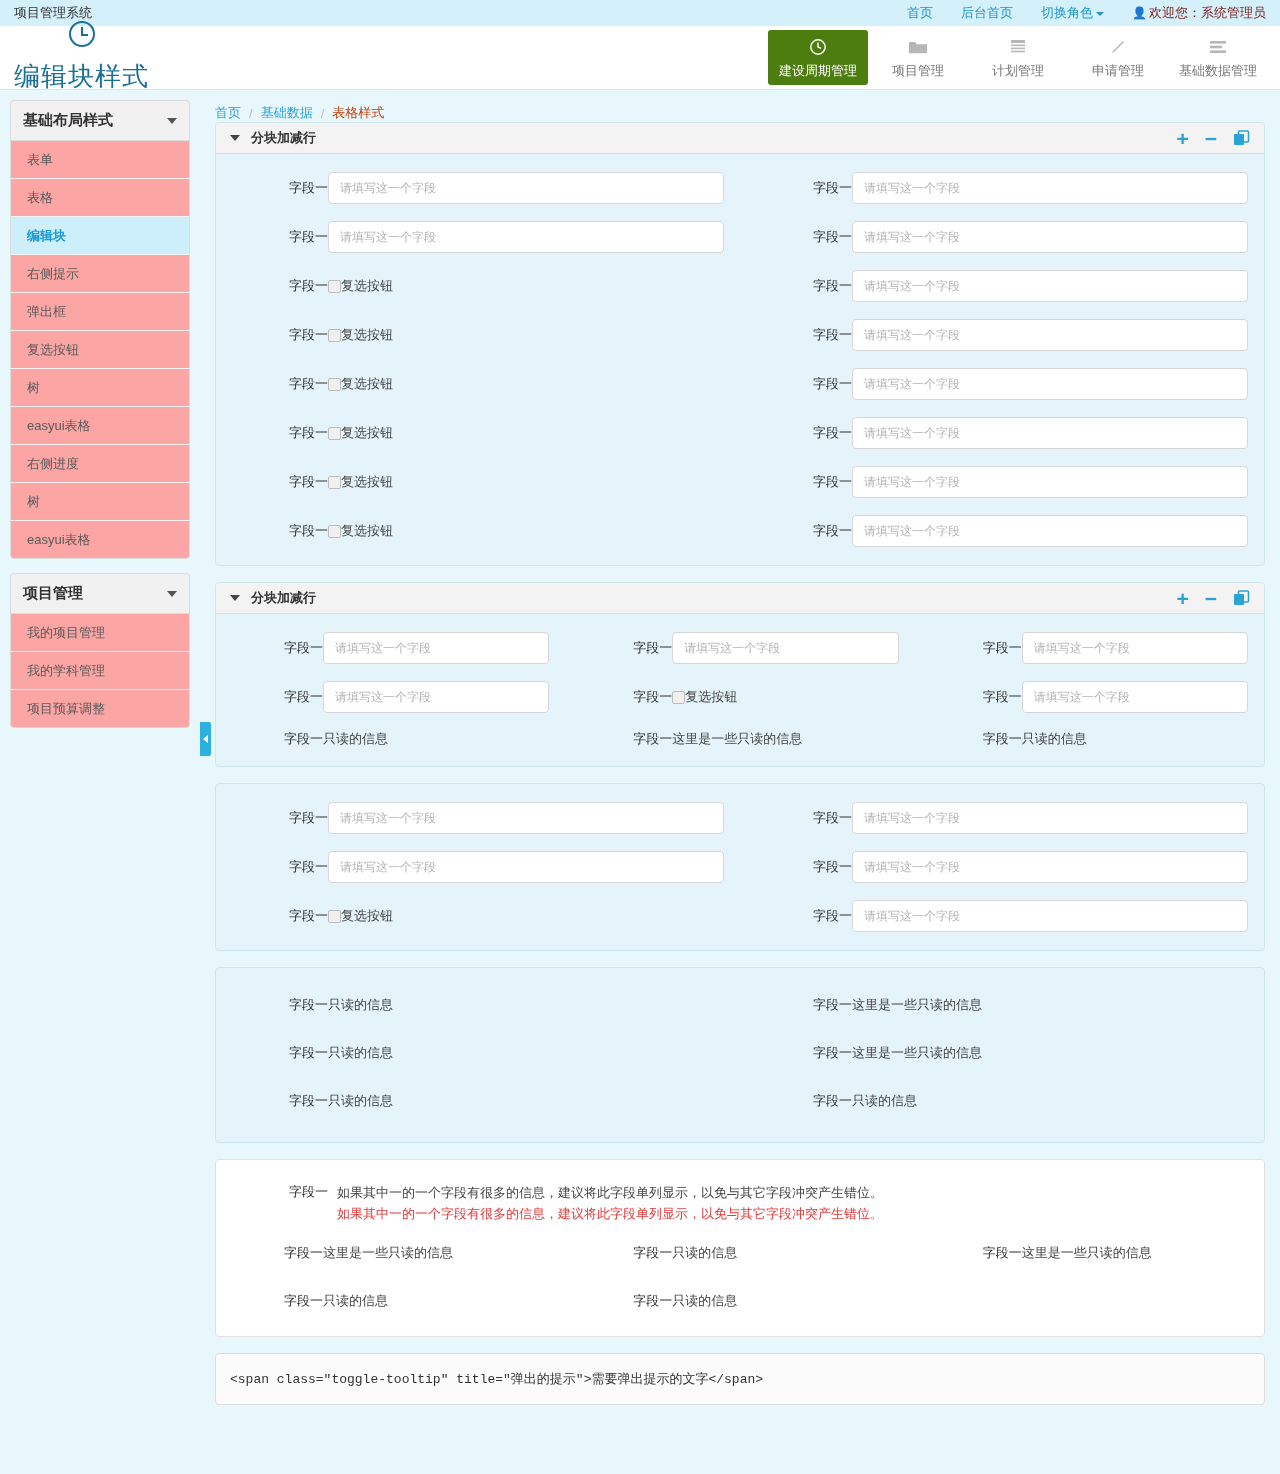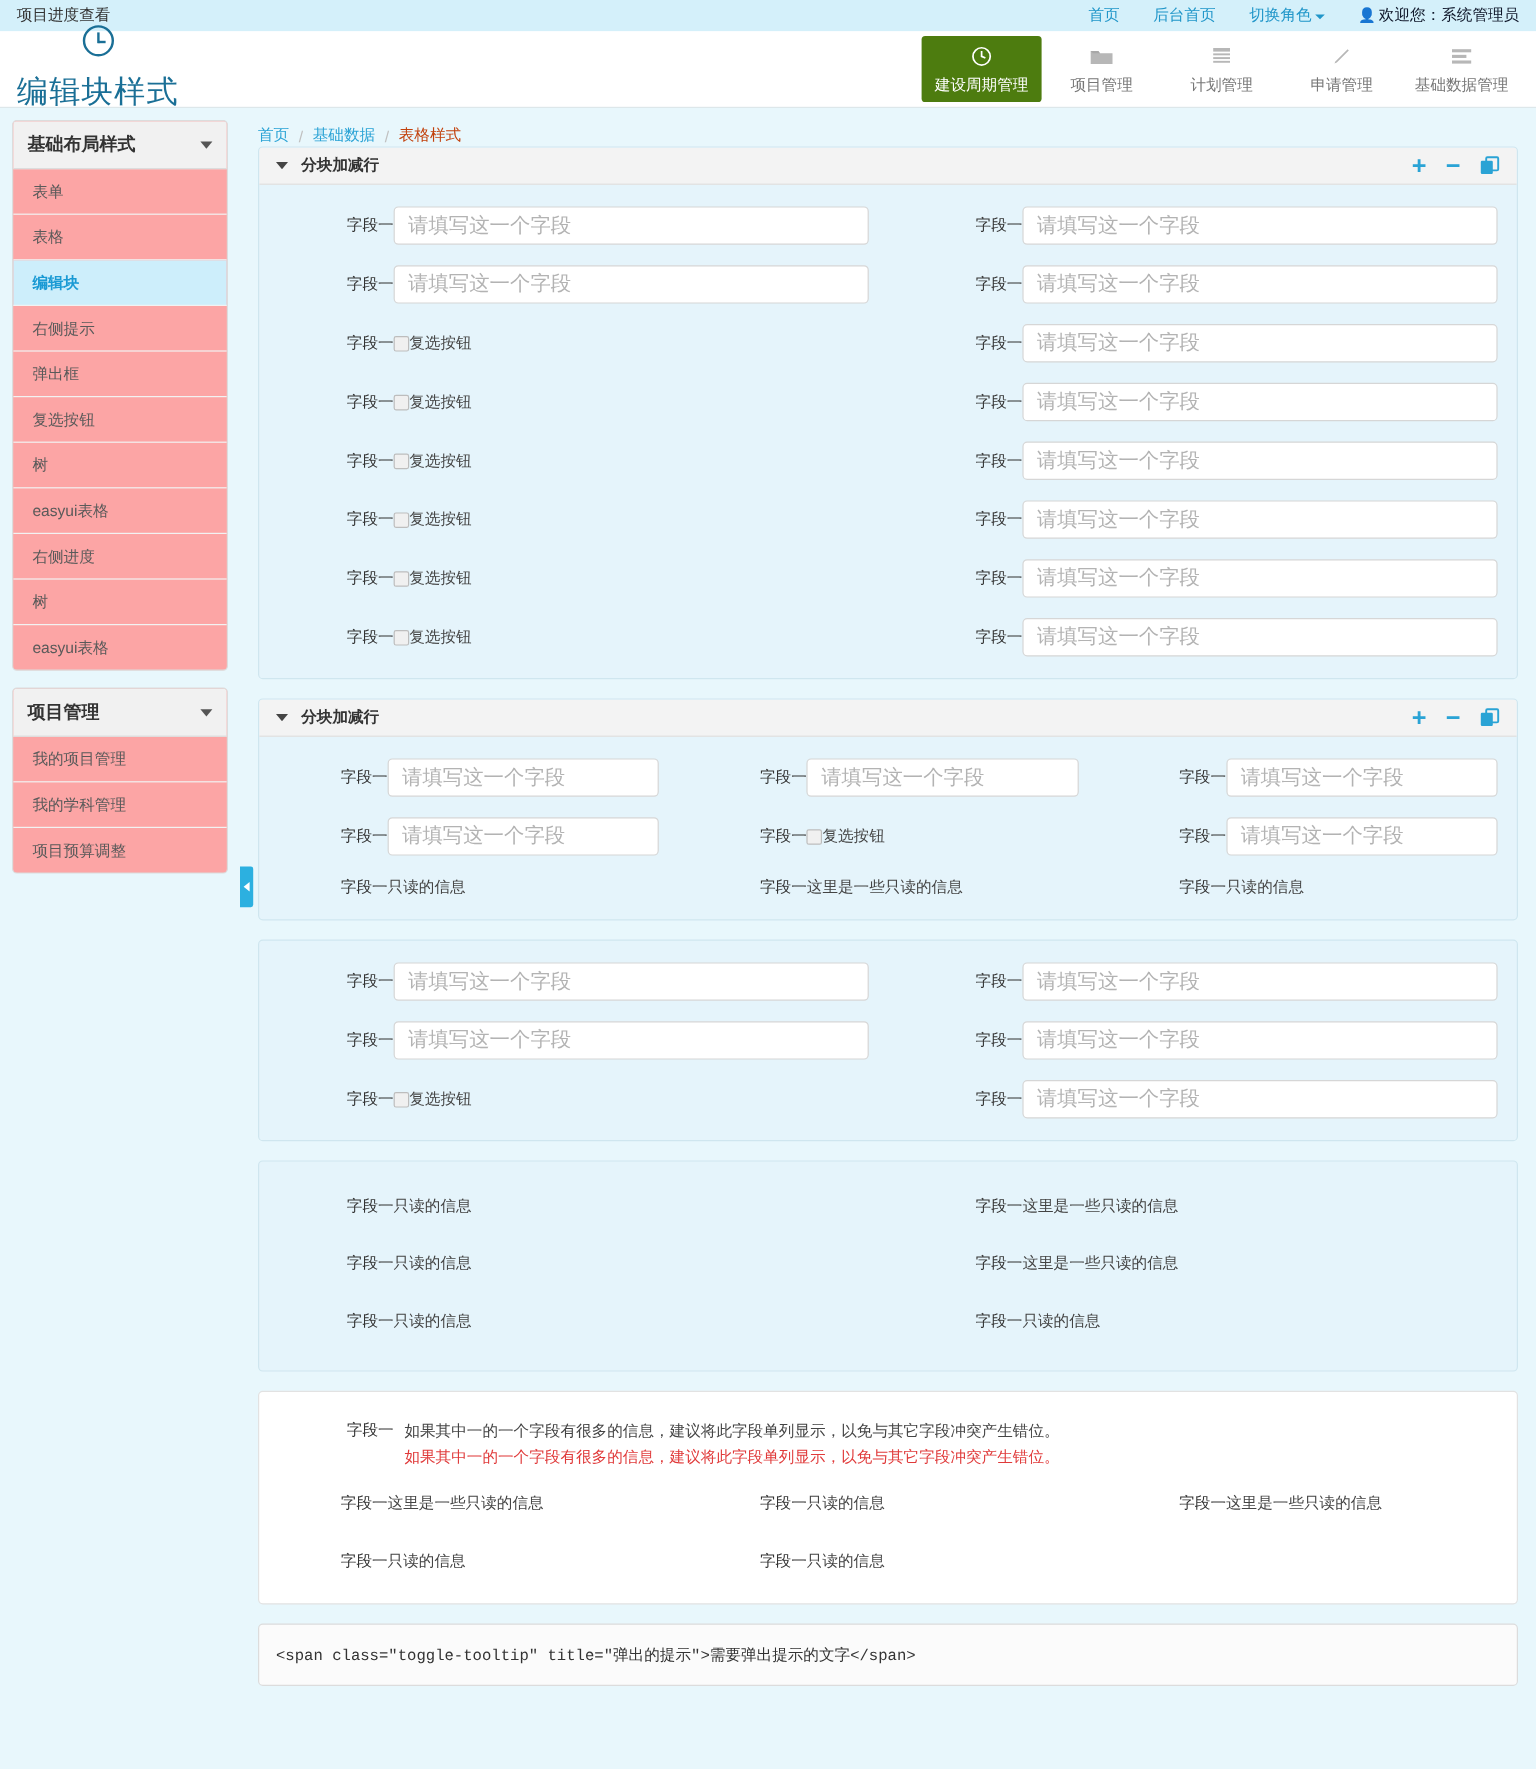--- a/index.html
+++ b/index.html
@@ -21,21 +21,21 @@
     padding: 0 14px;
     font-size: 13px;
   }
   .topbar .spacer { flex: 1; }
   .topbar .tlink {
     color: #2196c9;
     margin-left: 28px;
     text-decoration: none;
     white-space: nowrap;
   }
-  .topbar .tlink.user { color: #0f172a; }
+  .topbar .tlink.user { color: #7f1d1d; }
   .caret-down {
     display: inline-block;
     width: 0; height: 0;
     border-left: 4px solid transparent;
     border-right: 4px solid transparent;
     border-top: 4px solid #2196c9;
     vertical-align: middle;
     margin-left: 3px;
   }
   .user-glyph { font-size: 12px; margin-right: 2px; }
@@ -207,21 +207,21 @@
     white-space: nowrap;
     text-align: right;
   }
   .finput {
     flex: 1;
     height: 32px;
     border: 1px solid #d6d6d6;
     border-radius: 4px;
     background: #fff;
     padding: 0 11px;
-    font-size: 17px;
+    font-size: 12px;
     font-family: inherit;
     color: #333;
     min-width: 0;
   }
   .finput::placeholder { color: #b3b3b3; }
   .fcheck {
     width: 13px; height: 13px;
     border: 1px solid #bdbdbd;
     border-radius: 2px;
     background: #f0f0f0;
@@ -257,21 +257,21 @@
     font-family: "Liberation Mono", "DejaVu Sans Mono", monospace;
     font-size: 13px;
     color: #333;
     margin-bottom: 20px;
   }
 </style>
 </head>
 <body>
 
 <div class="topbar">
-  <span>项目进度查看</span>
+  <span>项目管理系统</span>
   <span class="spacer"></span>
   <a class="tlink" href="#">首页</a>
   <a class="tlink" href="#">后台首页</a>
   <a class="tlink" href="#"><span>切换角色</span><i class="caret-down"></i></a>
   <a class="tlink user" href="#"><span class="user-glyph">👤</span><span>欢迎您：系统管理员</span></a>
 </div>
 
 <div class="header">
   <div class="header-title">
     <span class="clock-big"></span>

